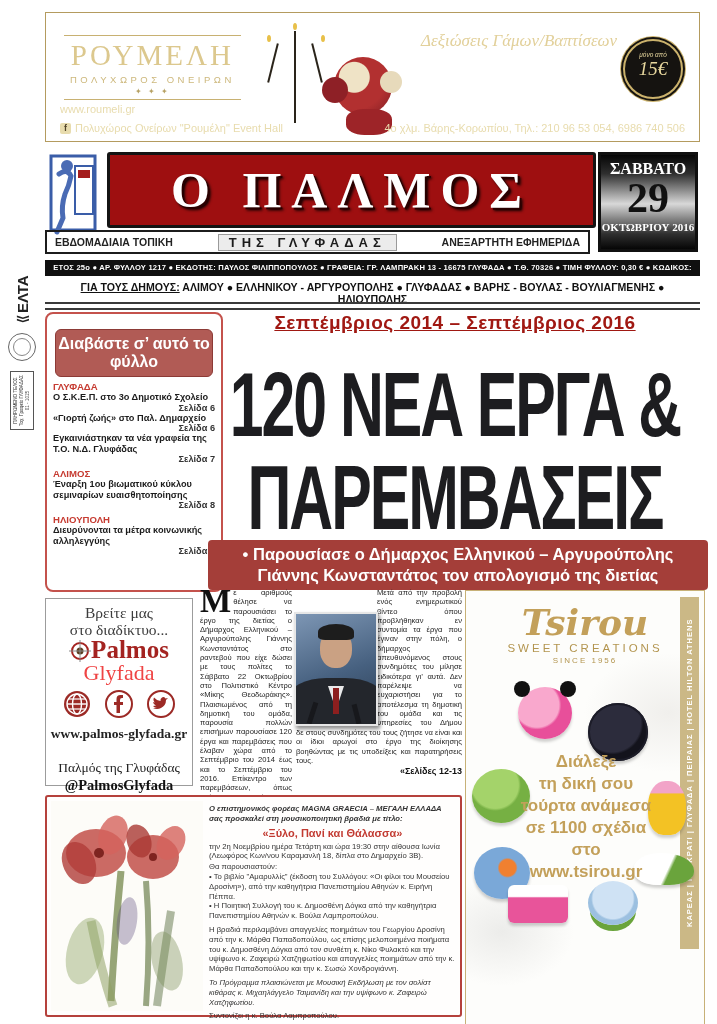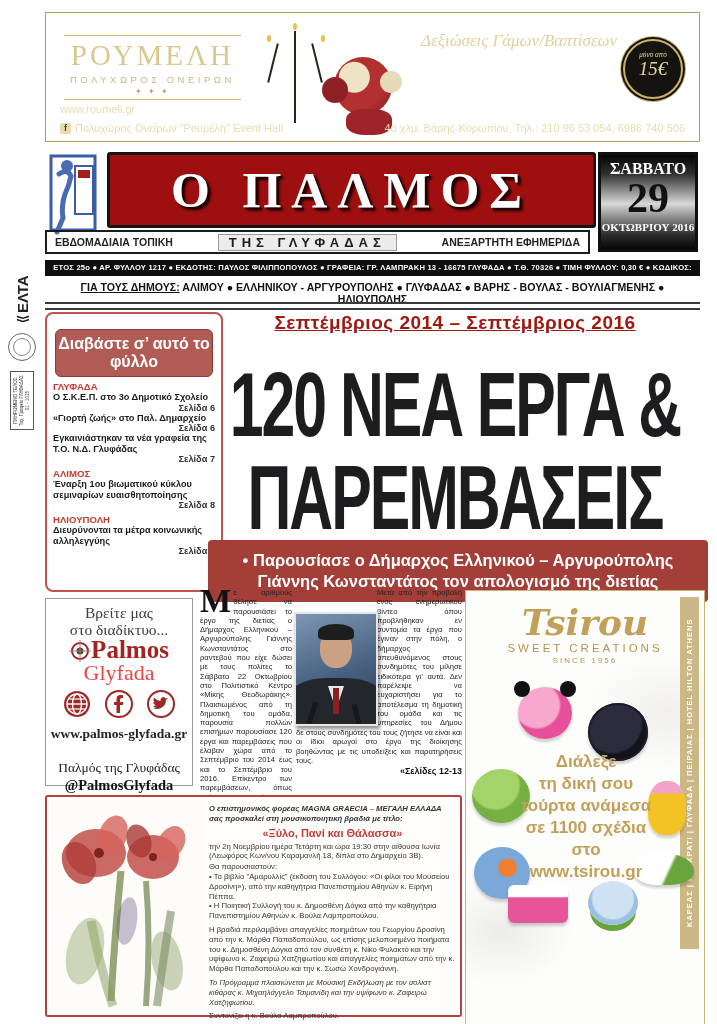--- a/index.html
+++ b/index.html
@@ -89,21 +89,21 @@
   .pg-url{font-family:"Liberation Serif",serif;font-weight:bold;font-size:13.5px;color:#222;margin-top:7px}
   .pg-fb{font-family:"Liberation Serif",serif;font-size:13.5px;color:#222;margin-top:18px}
   .pg-tw{font-family:"Liberation Serif",serif;font-weight:bold;font-size:14.5px;color:#111;margin-top:1px}
 
   
   #headline-area{left:200px;top:312px;width:510px;height:276px}
   .kicker{text-align:center;font-weight:bold;font-size:19px;color:#a01812;text-decoration:underline;letter-spacing:.5px}
   .headline{margin-top:24px;text-align:center;font-weight:bold;color:#1d1d20;
     font-size:59px;line-height:60px;letter-spacing:-2px;transform:scale(1.03,1.55);transform-origin:50% 0;white-space:nowrap}
   .subbanner{position:absolute;left:8px;top:228px;width:492px;background:#a43e39;border-radius:4px;
-    color:#fff;font-weight:bold;font-size:16.5px;line-height:21px;text-align:center;padding:10px 4px}
+    color:#fff;font-weight:bold;font-size:16.5px;line-height:21px;text-align:center;padding:4px 4px}
 
   
   #article{left:200px;top:588px;width:262px;height:208px;font-size:7.6px;line-height:9.3px;
     text-align:justify;color:#222}
   .col1{position:absolute;left:0;top:0;width:92px;height:208px;overflow:hidden}
   .col2a{position:absolute;left:177px;top:0;width:85px;height:138px;overflow:hidden}
   .col2b{position:absolute;left:96px;top:140px;width:166px;height:66px;overflow:hidden}
   .dropcap{float:left;font-family:"Liberation Serif",serif;font-weight:bold;font-size:33px;
     line-height:27px;margin:0 2px 0 0;color:#111}
   .pages{font-weight:bold;font-size:9px;text-align:right;margin-top:2px;color:#111}

